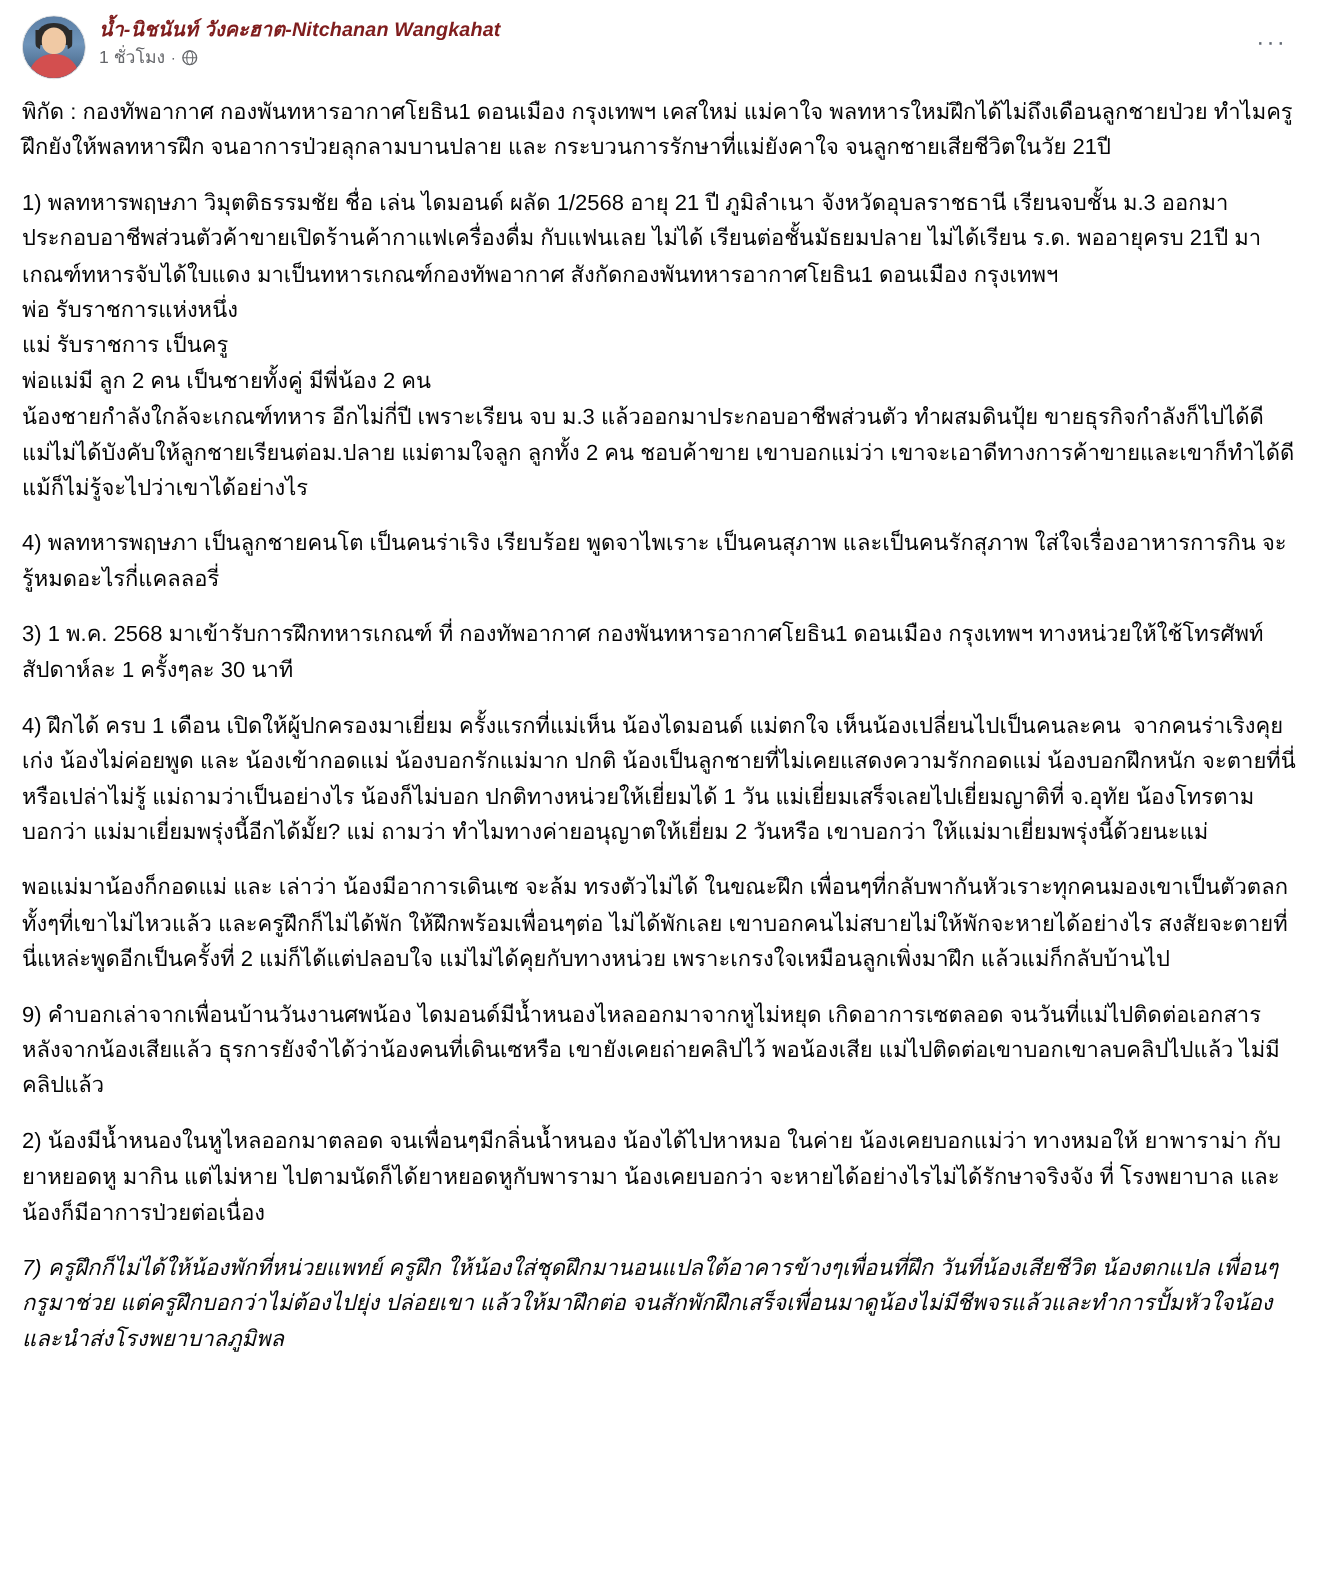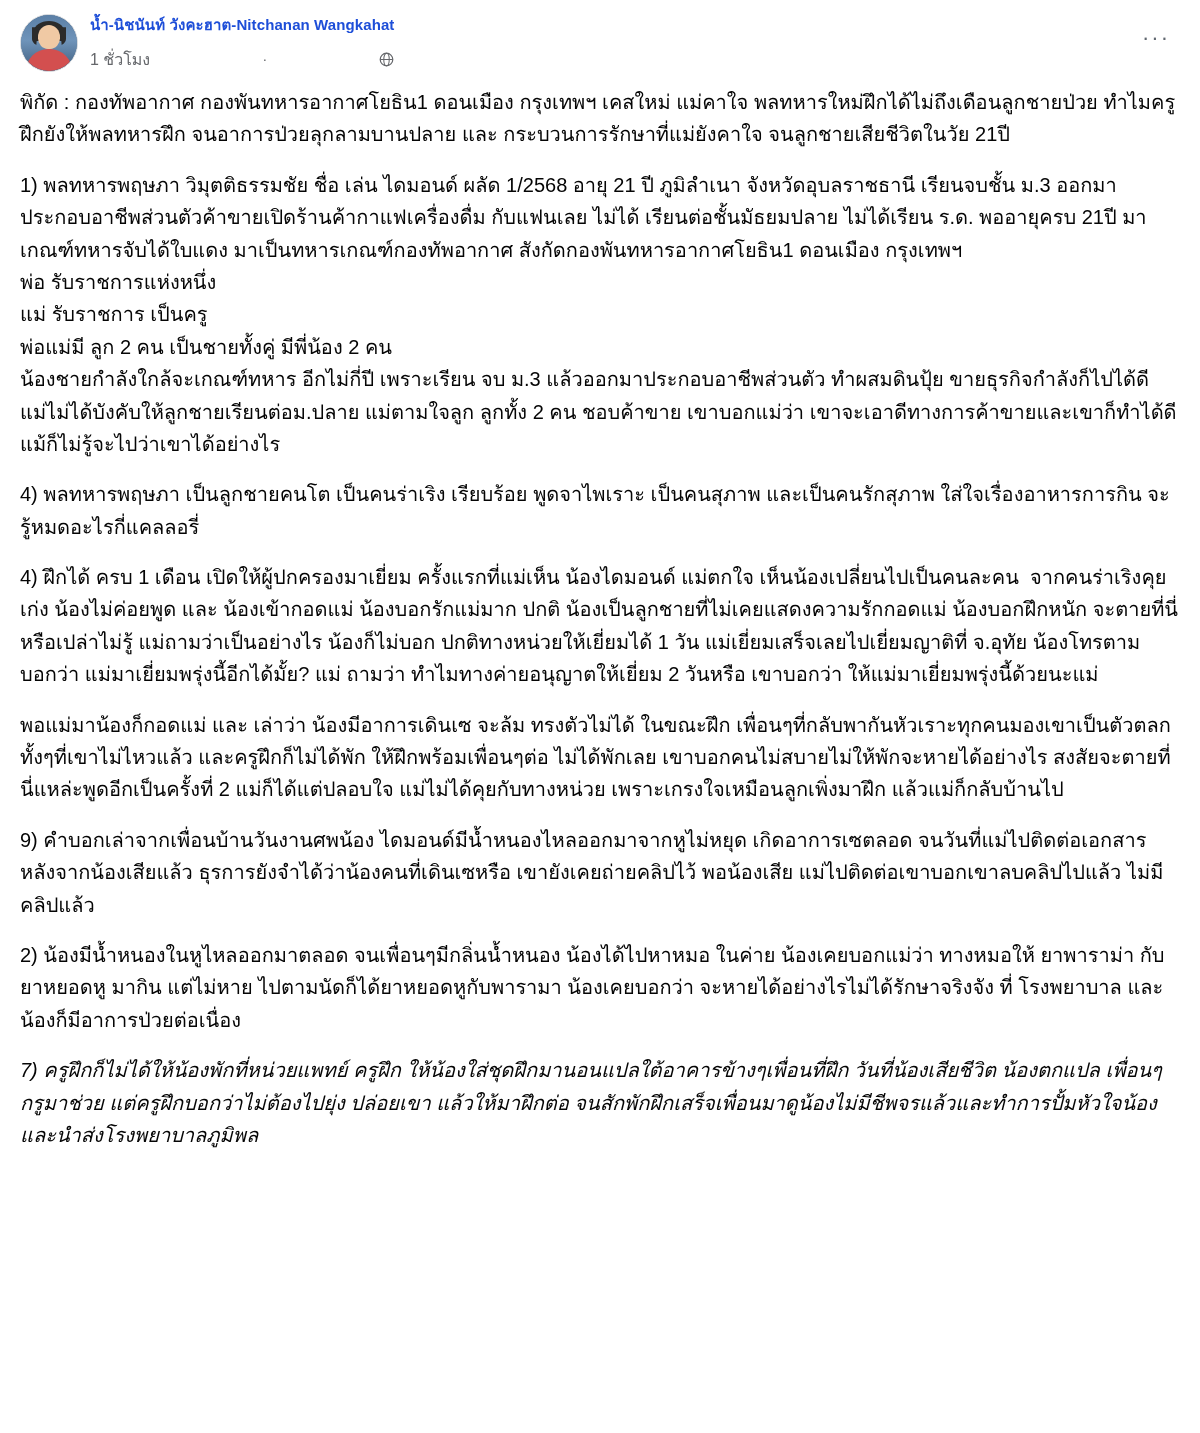--- a/index.html
+++ b/index.html
@@ -83,35 +83,35 @@
     background: #d34f4f;
   }
   .header-text {
     padding-left: 12px;
     padding-top: 2px;
     display: flex;
     flex-direction: column;
     justify-content: center;
   }
   .author-name {
-    font-size: 15px;
+    font-size: 18px;
     font-weight: 700;
     line-height: 1.25;
-    color: #1d4ed8;
+    color: #7f1d1d;
     letter-spacing: 0.1px;
+    font-style: italic;
   }
   .meta-row {
     display: flex;
     align-items: center;
     gap: 5px;
-    margin-top: 15px;
+    margin-top: 4px;
     font-size: 16px;
     color: #65676b;
     line-height: 1.2;
-    justify-content: space-between;
   }
   .meta-dot {
     color: #65676b;
     font-size: 14px;
     line-height: 1;
   }
   .globe-icon svg {
     display: block;
   }
   .more-menu {
@@ -182,20 +182,21 @@
 
   <div class="post-body">
     <p class="para">พิกัด : กองทัพอากาศ กองพันทหารอากาศโยธิน1 ดอนเมือง กรุงเทพฯ เคสใหม่ แม่คาใจ พลทหารใหม่ฝึกได้ไม่ถึงเดือนลูกชายป่วย ทำไมครูฝึกยังให้พลทหารฝึก จนอาการป่วยลุกลามบานปลาย และ กระบวนการรักษาที่แม่ยังคาใจ จนลูกชายเสียชีวิตในวัย 21ปี</p>
     <p class="para">1) พลทหารพฤษภา วิมุตติธรรมชัย ชื่อ เล่น ไดมอนด์ ผลัด 1/2568 อายุ 21 ปี ภูมิลำเนา จังหวัดอุบลราชธานี เรียนจบชั้น ม.3 ออกมาประกอบอาชีพส่วนตัวค้าขายเปิดร้านค้ากาแฟเครื่องดื่ม กับแฟนเลย ไม่ได้ เรียนต่อชั้นมัธยมปลาย ไม่ได้เรียน ร.ด. พออายุครบ 21ปี มาเกณฑ์ทหารจับได้ใบแดง มาเป็นทหารเกณฑ์กองทัพอากาศ สังกัดกองพันทหารอากาศโยธิน1 ดอนเมือง กรุงเทพฯ
 พ่อ รับราชการแห่งหนึ่ง
 แม่ รับราชการ เป็นครู
 พ่อแม่มี ลูก 2 คน เป็นชายทั้งคู่ มีพี่น้อง 2 คน
 น้องชายกำลังใกล้จะเกณฑ์ทหาร อีกไม่กี่ปี เพราะเรียน จบ ม.3 แล้วออกมาประกอบอาชีพส่วนตัว ทำผสมดินปุ้ย ขายธุรกิจกำลังก็ไปได้ดี
 แม่ไม่ได้บังคับให้ลูกชายเรียนต่อม.ปลาย แม่ตามใจลูก ลูกทั้ง 2 คน ชอบค้าขาย เขาบอกแม่ว่า เขาจะเอาดีทางการค้าขายและเขาก็ทำได้ดี แม้ก็ไม่รู้จะไปว่าเขาได้อย่างไร</p>
     <p class="para">4) พลทหารพฤษภา เป็นลูกชายคนโต เป็นคนร่าเริง เรียบร้อย พูดจาไพเราะ เป็นคนสุภาพ และเป็นคนรักสุภาพ ใส่ใจเรื่องอาหารการกิน จะรู้หมดอะไรกี่แคลลอรี่</p>
+    <p class="para">3) 1 พ.ค. 2568 มาเข้ารับการฝึกทหารเกณฑ์ ที่ กองทัพอากาศ กองพันทหารอากาศโยธิน1 ดอนเมือง กรุงเทพฯ ทางหน่วยให้ใช้โทรศัพท์ สัปดาห์ละ 1 ครั้งๆละ 30 นาที</p>
     <p class="para">4) ฝึกได้ ครบ 1 เดือน เปิดให้ผู้ปกครองมาเยี่ยม ครั้งแรกที่แม่เห็น น้องไดมอนด์ แม่ตกใจ เห็นน้องเปลี่ยนไปเป็นคนละคน  จากคนร่าเริงคุยเก่ง น้องไม่ค่อยพูด และ น้องเข้ากอดแม่ น้องบอกรักแม่มาก ปกติ น้องเป็นลูกชายที่ไม่เคยแสดงความรักกอดแม่ น้องบอกฝึกหนัก จะตายที่นี่หรือเปล่าไม่รู้ แม่ถามว่าเป็นอย่างไร น้องก็ไม่บอก ปกติทางหน่วยให้เยี่ยมได้ 1 วัน แม่เยี่ยมเสร็จเลยไปเยี่ยมญาติที่ จ.อุทัย น้องโทรตาม บอกว่า แม่มาเยี่ยมพรุ่งนี้อีกได้มั้ย? แม่ ถามว่า ทำไมทางค่ายอนุญาตให้เยี่ยม 2 วันหรือ เขาบอกว่า ให้แม่มาเยี่ยมพรุ่งนี้ด้วยนะแม่</p>
     <p class="para">พอแม่มาน้องก็กอดแม่ และ เล่าว่า น้องมีอาการเดินเซ จะล้ม ทรงตัวไม่ได้ ในขณะฝึก เพื่อนๆที่กลับพากันหัวเราะทุกคนมองเขาเป็นตัวตลก ทั้งๆที่เขาไม่ไหวแล้ว และครูฝึกก็ไม่ได้พัก ให้ฝึกพร้อมเพื่อนๆต่อ ไม่ได้พักเลย เขาบอกคนไม่สบายไม่ให้พักจะหายได้อย่างไร สงสัยจะตายที่นี่แหล่ะพูดอีกเป็นครั้งที่ 2 แม่ก็ได้แต่ปลอบใจ แม่ไม่ได้คุยกับทางหน่วย เพราะเกรงใจเหมือนลูกเพิ่งมาฝึก แล้วแม่ก็กลับบ้านไป</p>
     <p class="para">9) คำบอกเล่าจากเพื่อนบ้านวันงานศพน้อง ไดมอนด์มีน้ำหนองไหลออกมาจากหูไม่หยุด เกิดอาการเซตลอด จนวันที่แม่ไปติดต่อเอกสารหลังจากน้องเสียแล้ว ธุรการยังจำได้ว่าน้องคนที่เดินเซหรือ เขายังเคยถ่ายคลิปไว้ พอน้องเสีย แม่ไปติดต่อเขาบอกเขาลบคลิปไปแล้ว ไม่มีคลิปแล้ว</p>
     <p class="para">2) น้องมีน้ำหนองในหูไหลออกมาตลอด จนเพื่อนๆมีกลิ่นน้ำหนอง น้องได้ไปหาหมอ ในค่าย น้องเคยบอกแม่ว่า ทางหมอให้ ยาพาราม่า กับยาหยอดหู มากิน แต่ไม่หาย ไปตามนัดก็ได้ยาหยอดหูกับพารามา น้องเคยบอกว่า จะหายได้อย่างไรไม่ได้รักษาจริงจัง ที่ โรงพยาบาล และน้องก็มีอาการป่วยต่อเนื่อง</p>
     <p class="para">7) ครูฝึกก็ไม่ได้ให้น้องพักที่หน่วยแพทย์ ครูฝึก ให้น้องใส่ชุดฝึกมานอนแปลใต้อาคารข้างๆเพื่อนที่ฝึก วันที่น้องเสียชีวิต น้องตกแปล เพื่อนๆ กรูมาช่วย แต่ครูฝึกบอกว่าไม่ต้องไปยุ่ง ปล่อยเขา แล้วให้มาฝึกต่อ จนสักพักฝึกเสร็จเพื่อนมาดูน้องไม่มีชีพจรแล้วและทำการปั้มหัวใจน้องและนำส่งโรงพยาบาลภูมิพล</p>
   </div>
 
 </div>
 
 </body></html>

